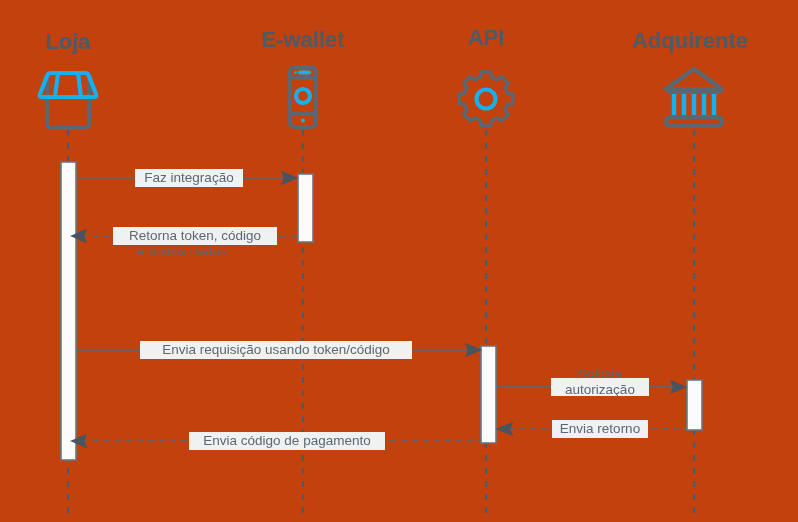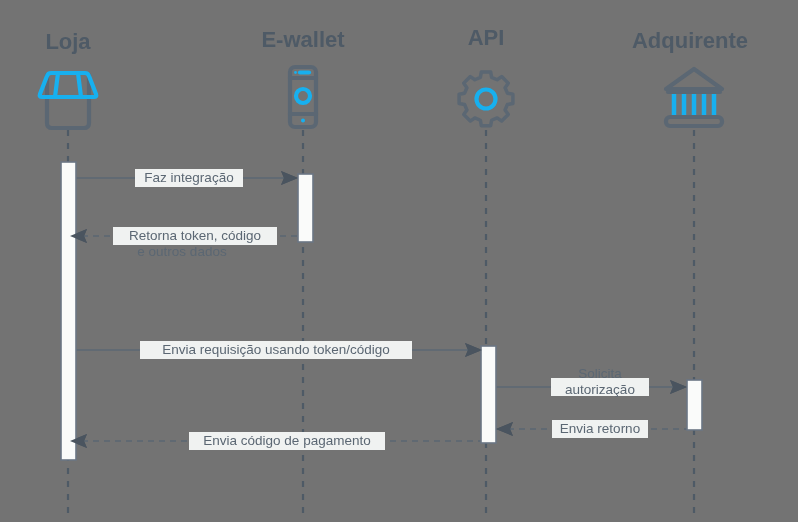--- a/index.html
+++ b/index.html
@@ -10,21 +10,21 @@
   body {
     width: 798px;
     height: 522px;
     overflow: hidden;
     font-family: "Liberation Sans", sans-serif;
   }
   #diagram-root {
     position: relative;
     width: 798px;
     height: 522px;
-    background: #737373;
+    background: #c2410c;
   }
   svg.canvas {
     position: absolute;
     left: 0;
     top: 0;
     width: 798px;
     height: 522px;
     display: block;
   }
   .actor-title {

